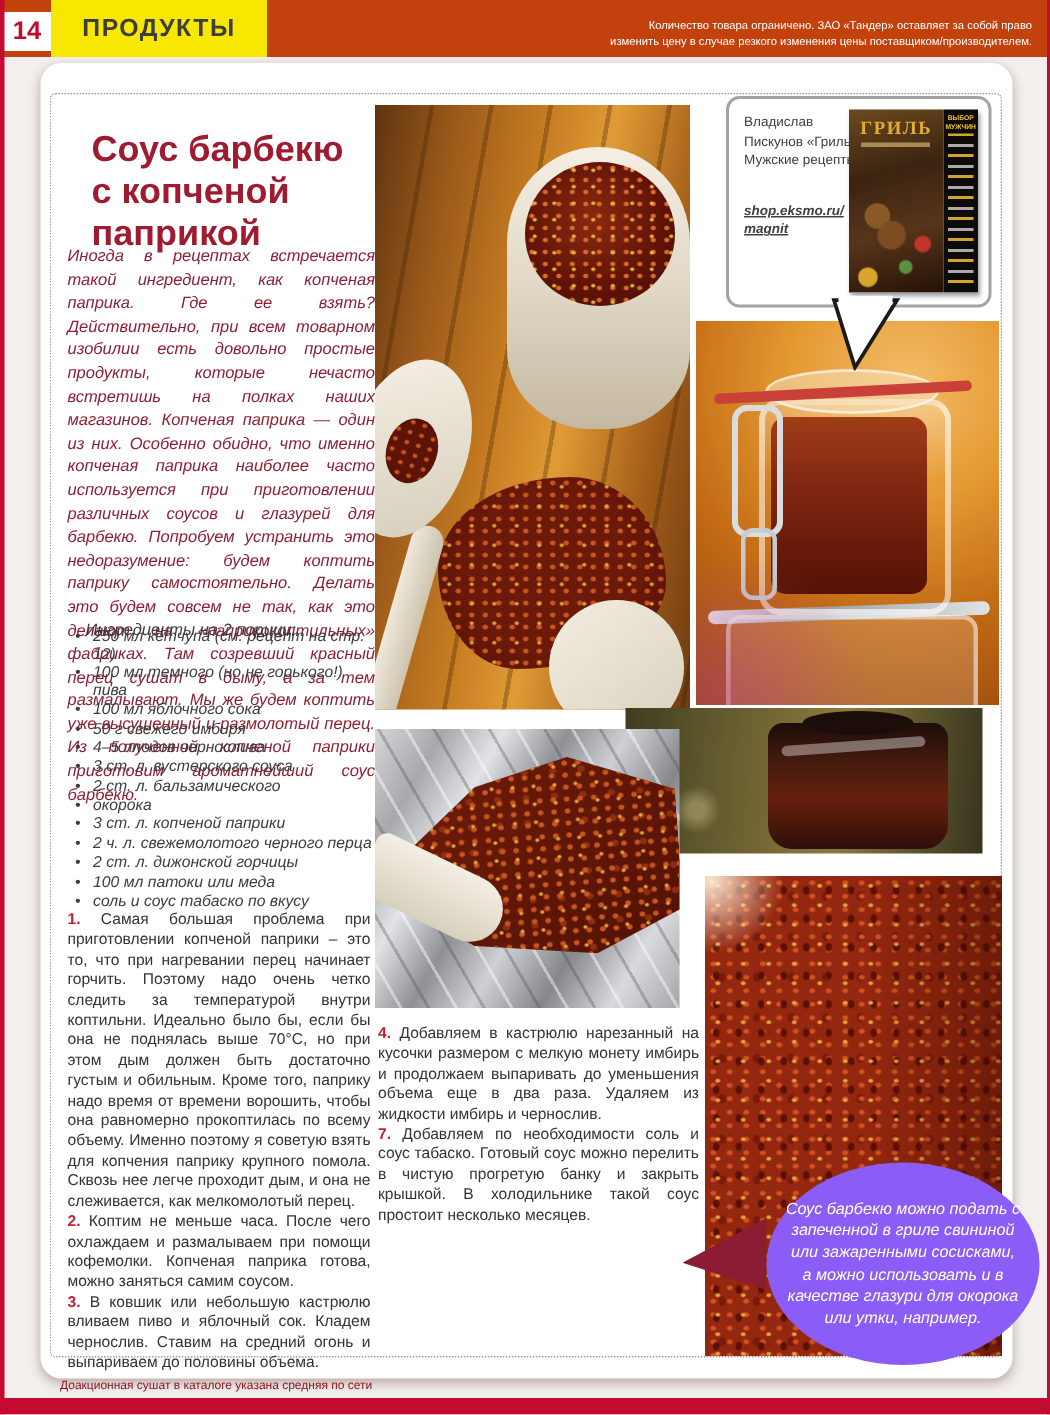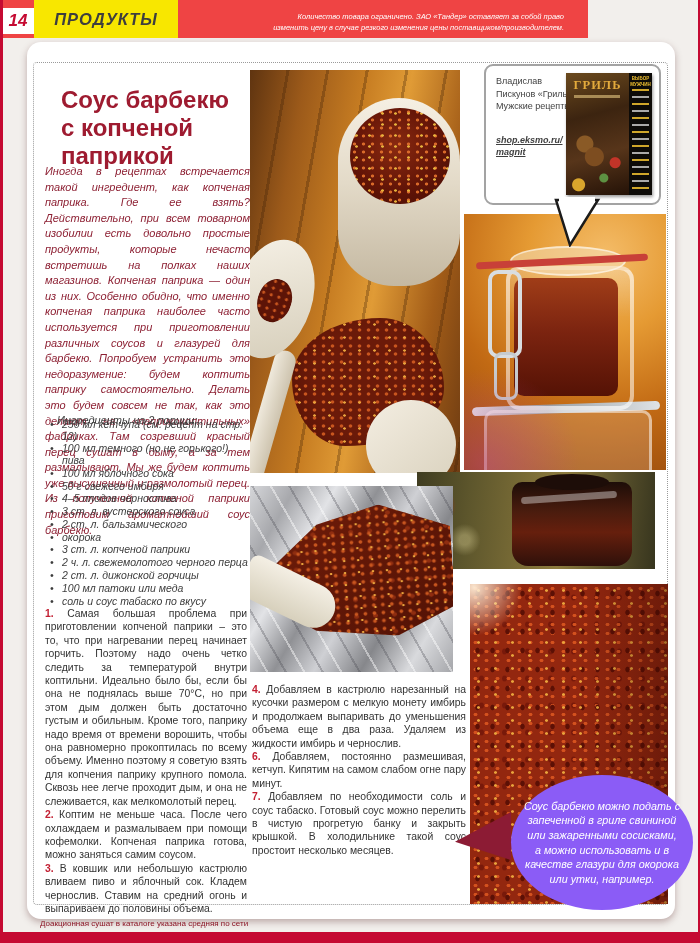--- a/index.html
+++ b/index.html
@@ -5,28 +5,28 @@
   html,body{margin:0;padding:0;}
   body{
     width:700px;height:943px;position:relative;overflow:hidden;
     background:#f2efec;
     font-family:"Liberation Sans", sans-serif;
     -webkit-font-smoothing:antialiased;
   }
   
   .edge{position:absolute;top:0;bottom:0;width:3px;background:#c50a32;z-index:20;}
   .edge-l{left:0;} .edge-r{right:0;width:2px;}
-  .top-band{position:absolute;left:0;top:0;width:588px;height:38px;background:#ef4444;z-index:10;font-style:italic;}
+  .top-band{position:absolute;left:0;top:0;width:700px;height:38px;background:#c2410c;z-index:10;}
   .pagenum-box{position:absolute;left:2px;top:8px;width:32px;height:26px;background:#fff;
     display:flex;align-items:center;justify-content:center;
     color:#c50a32;font-weight:bold;font-size:17px;}
   .section-tab{position:absolute;left:34px;top:0;width:144px;height:38px;background:#f8e700;
     display:flex;align-items:center;justify-content:center;
     color:#3e3e3e;font-weight:bold;font-size:16.5px;letter-spacing:1px;}
-  .disclaimer{position:absolute;right:24px;top:12px;width:360px;
+  .disclaimer{position:absolute;right:12px;top:12px;width:360px;
     color:#fff;font-size:7.5px;line-height:1.45;text-align:right;white-space:pre-line;}
   .footer-note{position:absolute;left:40px;top:919px;font-size:8px;color:#8c1626;}
   .bottom-band{position:absolute;left:0;top:932px;width:700px;height:11px;background:#c50a32;}
 
   
   .card{position:absolute;left:27px;top:42px;width:648px;height:877px;background:#fff;
     border-radius:14px;box-shadow:0 3px 7px rgba(90,40,40,.35);}
   .dotted{position:absolute;left:6px;top:20px;right:7px;bottom:14px;
     border:1.5px dotted #9a9a9a;border-radius:4px;pointer-events:none;}
 
@@ -226,21 +226,20 @@
   </ul>
 
   <div class="steps col-left">
     <p><span class="stepnum">1.</span> <span>Самая большая проблема при приготовлении копченой паприки – это то, что при нагревании перец начинает горчить. Поэтому надо очень четко следить за температурой внутри коптильни. Идеально было бы, если бы она не поднялась выше 70°C, но при этом дым должен быть достаточно густым и обильным. Кроме того, паприку надо время от времени ворошить, чтобы она равномерно прокоптилась по всему объему. Именно поэтому я советую взять для копчения паприку крупного помола. Сквозь нее легче проходит дым, и она не слеживается, как мелкомолотый перец.</span></p>
     <p><span class="stepnum">2.</span> <span>Коптим не меньше часа. После чего охлаждаем и размалываем при помощи кофемолки. Копченая паприка готова, можно заняться самим соусом.</span></p>
     <p><span class="stepnum">3.</span> <span>В ковшик или небольшую кастрюлю вливаем пиво и яблочный сок. Кладем чернослив. Ставим на средний огонь и выпариваем до половины объема.</span></p>
   </div>
 
   <div class="steps col-mid">
     <p><span class="stepnum">4.</span> <span>Добавляем в кастрюлю нарезанный на кусочки размером с мелкую монету имбирь и продолжаем выпаривать до уменьшения объема еще в два раза. Удаляем из жидкости имбирь и чернослив.</span></p>
-    <p><span class="stepnum">6.</span> <span>Добавляем, постоянно размешивая, кетчуп. Кипятим на самом слабом огне пару минут.</span></p>
     <p><span class="stepnum">7.</span> <span>Добавляем по необходимости соль и соус табаско. Готовый соус можно перелить в чистую прогретую банку и закрыть крышкой. В холодильнике такой соус простоит несколько месяцев.</span></p>
   </div>
 
   <div class="photo photo-mortar">
     <div class="spill"></div>
     <div class="spoon-handle"></div>
     <div class="spoon-bowl">
       <div class="spoon-pile"></div>
     </div>
     <div class="mortar-outer"></div>

